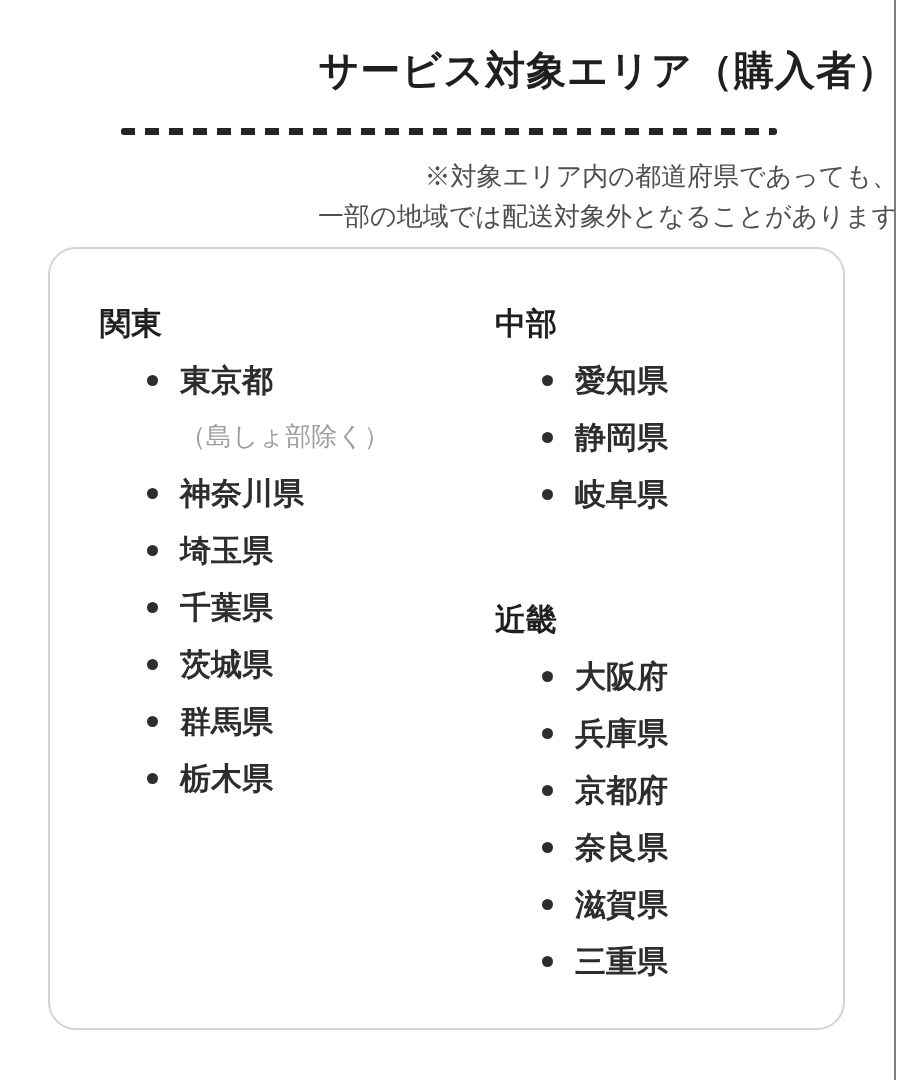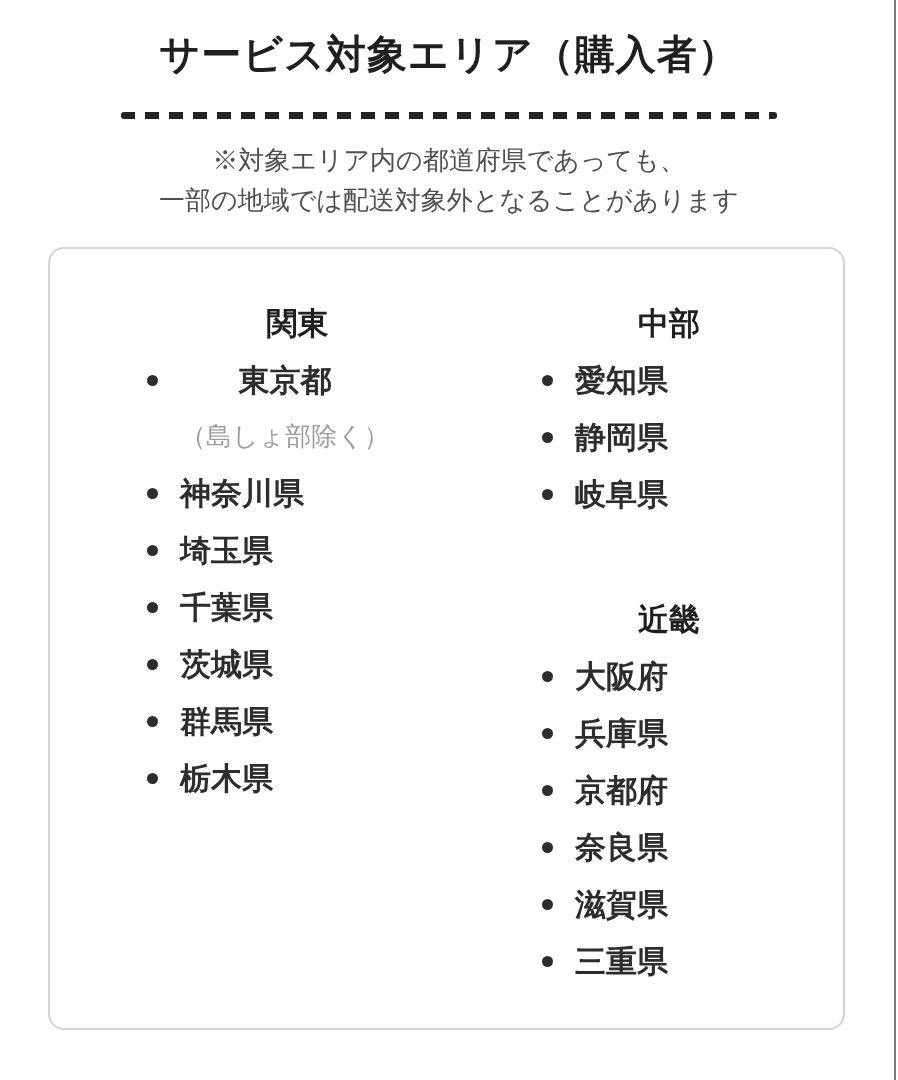--- a/index.html
+++ b/index.html
@@ -28,22 +28,22 @@
   .edge-line {
     position: absolute;
     top: 0;
     right: 2px;
     width: 2px;
     height: 1080px;
     background: var(--edge-line-color);
   }
 
   .header {
-    text-align: center;
-    padding-top: 32px;
+    text-align: right;
+    padding-top: 48px;
   }
   .page-title {
     font-size: 40px;
     line-height: 44px;
     font-weight: 800;
     letter-spacing: 1px;
     color: var(--title-color);
     margin: 0;
   }
   .dashed-divider {
@@ -66,22 +66,21 @@
   }
 
   .area-card {
     position: absolute;
     left: 48px;
     top: 247px;
     width: 797px;
     height: 783px;
     background: var(--background);
     border: 2px solid var(--card-border-color);
-    border-radius: 16px;
-    text-align: center;
+    border-radius: 28px;
   }
   .card-columns {
     display: grid;
     grid-template-columns: 395px 1fr;
     padding: 58px 0 0 50px;
   }
 
   .region-heading {
     font-size: 31px;
     line-height: 33px;

